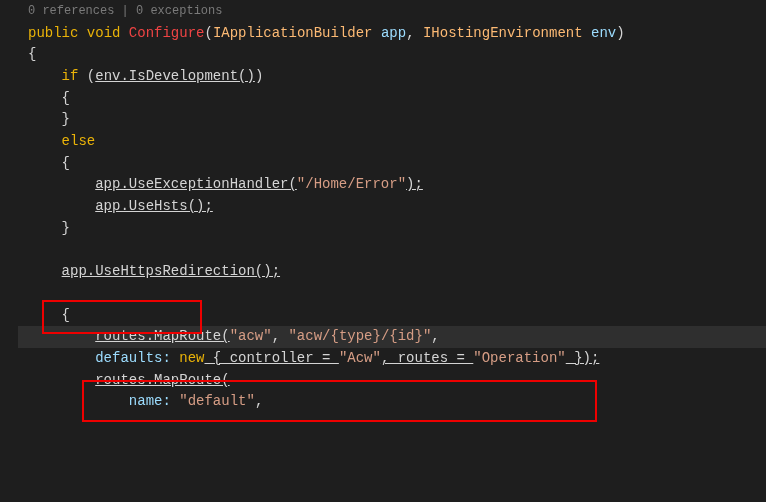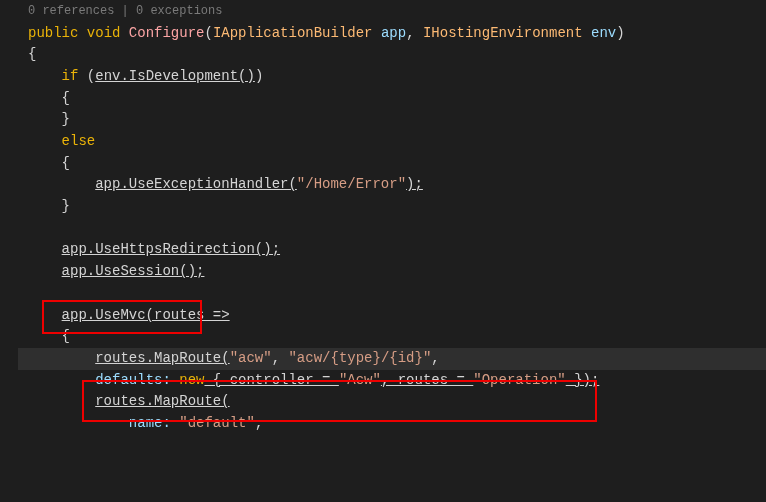--- a/index.html
+++ b/index.html
@@ -19,21 +19,21 @@
       font-size: 12px;
       padding-left: 18px;
       margin-bottom: 2px;
     }
     .line {
       white-space: pre;
       position: relative;
     }
     .kw { color: #eab308; }
     .type { color: #fdba74; }
-    .method { color: #fca5a5; }
+    .method { color: #ef4444; }
     .str { color: #d69d85; }
     .op { color: #d4d4d4; }
     .ident { color: #d4d4d4; text-decoration: underline; }
     .param { color: #9cdcfe; }
     .hlbox {
       position: absolute;
       border: 2px solid #e00;
       pointer-events: none;
       z-index: 5;
     }
@@ -64,34 +64,33 @@
 
 
 <div class="line">    <span class="op">}</span></div>
 
 <div class="line">    <span class="kw">else</span></div>
 
 <div class="line">    <span class="op">{</span></div>
 
 <div class="line">        <span class="ident">app.UseExceptionHandler(</span><span class="str">"/Home/Error"</span><span class="ident">);</span></div>
 
+<div class="line">        <span class="ident">app.UseHsts();</span></div>
 
 <div class="line">    <span class="op">}</span></div>
 
 <div class="line">&nbsp;</div>
 
 <div class="line">    <span class="ident">app.UseHttpsRedirection();</span></div>
 
 
 
-<div class="line">    <span class="ident">app.UseSession();</span></div>
 
 <div class="line">&nbsp;</div>
 
-<div class="line">    <span class="ident">app.UseMvc(routes =&gt;</span></div>
 
 <div class="line">    <span class="op">{</span></div>
 
 <div class="line current-line">        <span class="ident">routes.MapRoute(</span><span class="str">"acw"</span><span class="op">, </span><span class="str">"acw/{type}/{id}"</span><span class="op">,</span></div>
 
 <div class="line">        <span class="param">defaults: </span><span class="kw">new</span><span class="ident"> { controller = </span><span class="str">"Acw"</span><span class="ident">, routes = </span><span class="str">"Operation"</span><span class="ident"> });</span></div>
 
 <div class="line">        <span class="ident">routes.MapRoute(</span></div>
 
 <div class="line">            <span class="param">name: </span><span class="str">"default"</span><span class="op">,</span></div>

